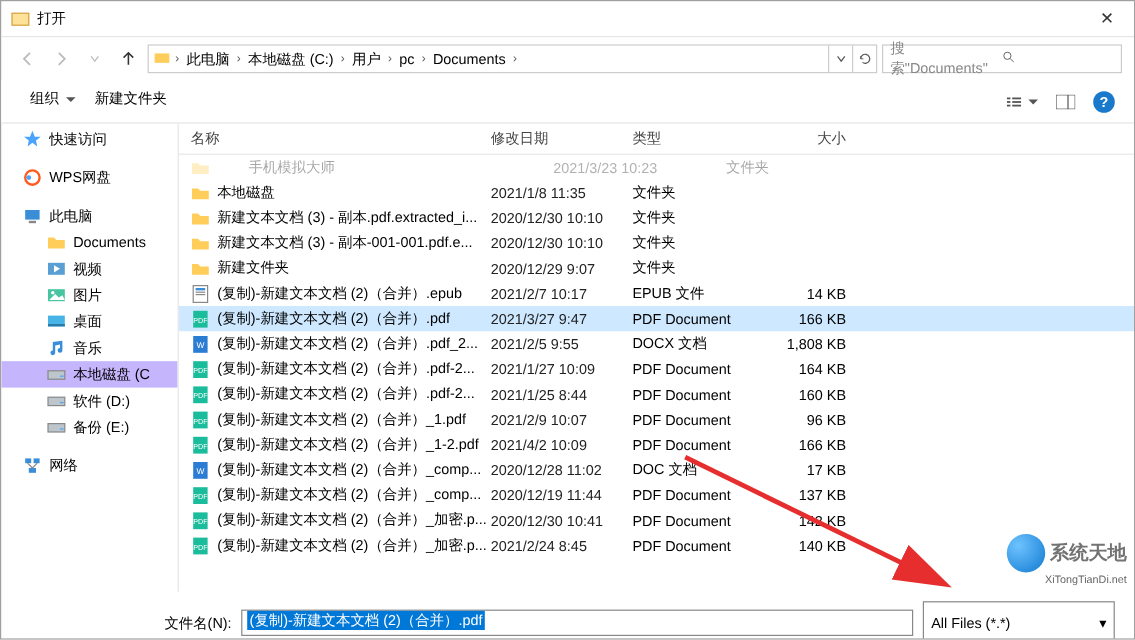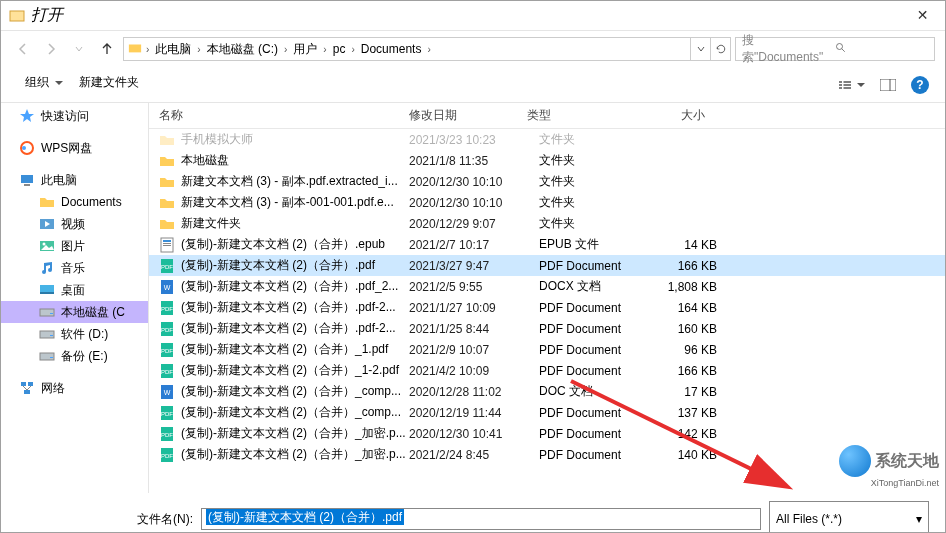--- a/index.html
+++ b/index.html
@@ -1,21 +1,21 @@
 <!DOCTYPE html>
 <html><head>
 <meta charset="utf-8">
 <style>
 * { box-sizing: border-box; margin: 0; padding: 0; font-family: "Microsoft YaHei", "Segoe UI", sans-serif; }
 body { width: 946px; height: 533px; background: #fff; overflow: hidden; position: relative; font-size: 12px; color: #000; border: 1px solid #a0a0a0; }
 
 
 .titlebar { height: 30px; display: flex; align-items: center; padding-left: 8px; border-bottom: 1px solid #e5e5e5; }
 .titlebar-icon { width: 16px; height: 16px; margin-right: 6px; }
-.titlebar-title { font-size: 16px; font-style: italic; }
+.titlebar-title { font-size: 12px; }
 .titlebar-close { margin-left: auto; width: 45px; height: 30px; text-align: center; line-height: 28px; font-size: 14px; color: #333; }
 
 
 .navbar { height: 36px; display: flex; align-items: center; padding: 0 10px; gap: 4px; }
 .nav-btn { width: 24px; height: 24px; display: flex; align-items: center; justify-content: center; color: #888; }
 .nav-btn.enabled { color: #333; }
 .breadcrumb { flex: 1; height: 24px; border: 1px solid #ccc; display: flex; align-items: center; background: #fff; position: relative; }
 .breadcrumb-icon { width: 20px; padding-left: 4px; }
 .breadcrumb-sep { color: #555; padding: 0 2px; font-size: 10px; }
 .breadcrumb-part { padding: 0 4px; height: 100%; display: flex; align-items: center; }
@@ -46,21 +46,21 @@
 .col-name { width: 250px; }
 .col-date { width: 118px; }
 .col-type { width: 110px; }
 .col-size { width: 80px; text-align: right; padding-right: 12px; }
 .rows { flex: 1; overflow: hidden; }
 .row { height: 21px; display: flex; align-items: center; padding-left: 10px; white-space: nowrap; overflow: hidden; }
 .row.sel { background: #cde8ff; }
 .r-ico { width: 16px; height: 16px; flex-shrink: 0; margin-right: 6px; }
 .r-name { width: 228px; overflow: hidden; text-overflow: ellipsis; }
 .r-date { width: 118px; color: #222; }
-.r-type { width: 110px; margin-left: 12px; }
+.r-type { width: 110px; }
 .r-size { width: 80px; text-align: right; padding-right: 12px; }
 
 
 .bottom { padding: 8px 16px 10px 16px; }
 .fname-row { display: flex; align-items: center; gap: 8px; margin-bottom: 20px; padding-left: 120px; }
 .fname-label { }
 .fname-input { flex: 1; height: 22px; border: 1px solid #888; padding: 0 4px; background: #fff; }
 .fname-input-sel { background: #0078d7; color: #fff; padding: 1px 2px; }
 .filetype { width: 160px; height: 22px; border: 1px solid #888; display: flex; align-items: center; padding: 17px 6px; justify-content: space-between; }
 
@@ -209,30 +209,30 @@
       <div class="side-item sub">
         <span class="s-ico"><svg width="16" height="16" viewBox="0 0 16 16">
             <rect x="1" y="3" width="14" height="10" fill="#47c4a0"></rect>
             <circle cx="5" cy="6" r="1.5" fill="#fff"></circle>
             <path d="M2 12 L7 7 L10 10 L13 8 L15 12 Z" fill="#fff"></path>
           </svg></span>
         <span>图片</span>
       </div>
       <div class="side-item sub">
         <span class="s-ico"><svg width="16" height="16" viewBox="0 0 16 16">
-            <path d="M5 3 L13 2 V10 A2 2 0 1 1 11 8 V5 L7 6 V12 A2 2 0 1 1 5 10 Z" fill="#3a8ed8"></path>
-          </svg></span>
-        <span>音乐</span>
-      </div>
-      <div class="side-item sub">
-        <span class="s-ico"><svg width="16" height="16" viewBox="0 0 16 16">
             <rect x="1" y="3" width="14" height="9" fill="#47b3e6"></rect>
             <rect x="1" y="10" width="14" height="2" fill="#2a7aa8"></rect>
           </svg></span>
         <span>桌面</span>
+      </div>
+      <div class="side-item sub">
+        <span class="s-ico"><svg width="16" height="16" viewBox="0 0 16 16">
+            <path d="M5 3 L13 2 V10 A2 2 0 1 1 11 8 V5 L7 6 V12 A2 2 0 1 1 5 10 Z" fill="#3a8ed8"></path>
+          </svg></span>
+        <span>音乐</span>
       </div>
       <div class="side-item sub sel">
         <span class="s-ico"><svg width="16" height="16" viewBox="0 0 16 16">
             <rect x="1" y="5" width="14" height="7" fill="#bcc6cc" stroke="#888"></rect>
             <rect x="11" y="9" width="3" height="1" fill="#4aa3ff"></rect>
           </svg></span>
         <span>本地磁盘 (C</span>
       </div>
       <div class="side-item sub">
         <span class="s-ico"><svg width="16" height="16" viewBox="0 0 16 16">
@@ -261,21 +261,21 @@
       </div>
     </div>
   <div class="filelist">
     <div class="columns">
       <div class="col-name">名称</div>
       <div class="col-date">修改日期</div>
       <div class="col-type">类型</div>
       <div class="col-size">大小</div>
     </div>
     <div class="rows" id="rows">
-        <div class="row" style="opacity: 0.35;">
+        <div class="row" style="opacity: 0.35; gap: 26px;">
           <span class="r-ico"><svg width="16" height="16" viewBox="0 0 16 16">
               <path d="M1 4 h5 l2 2 h7 v7 h-14 z" fill="#ffce5a"></path>
             </svg></span>
           <span class="r-name">手机模拟大师</span>
           <span class="r-date">2021/3/23 10:23</span>
           <span class="r-type">文件夹</span>
           <span class="r-size"></span>
         </div>
         <div class="row">
           <span class="r-ico"><svg width="16" height="16" viewBox="0 0 16 16">

